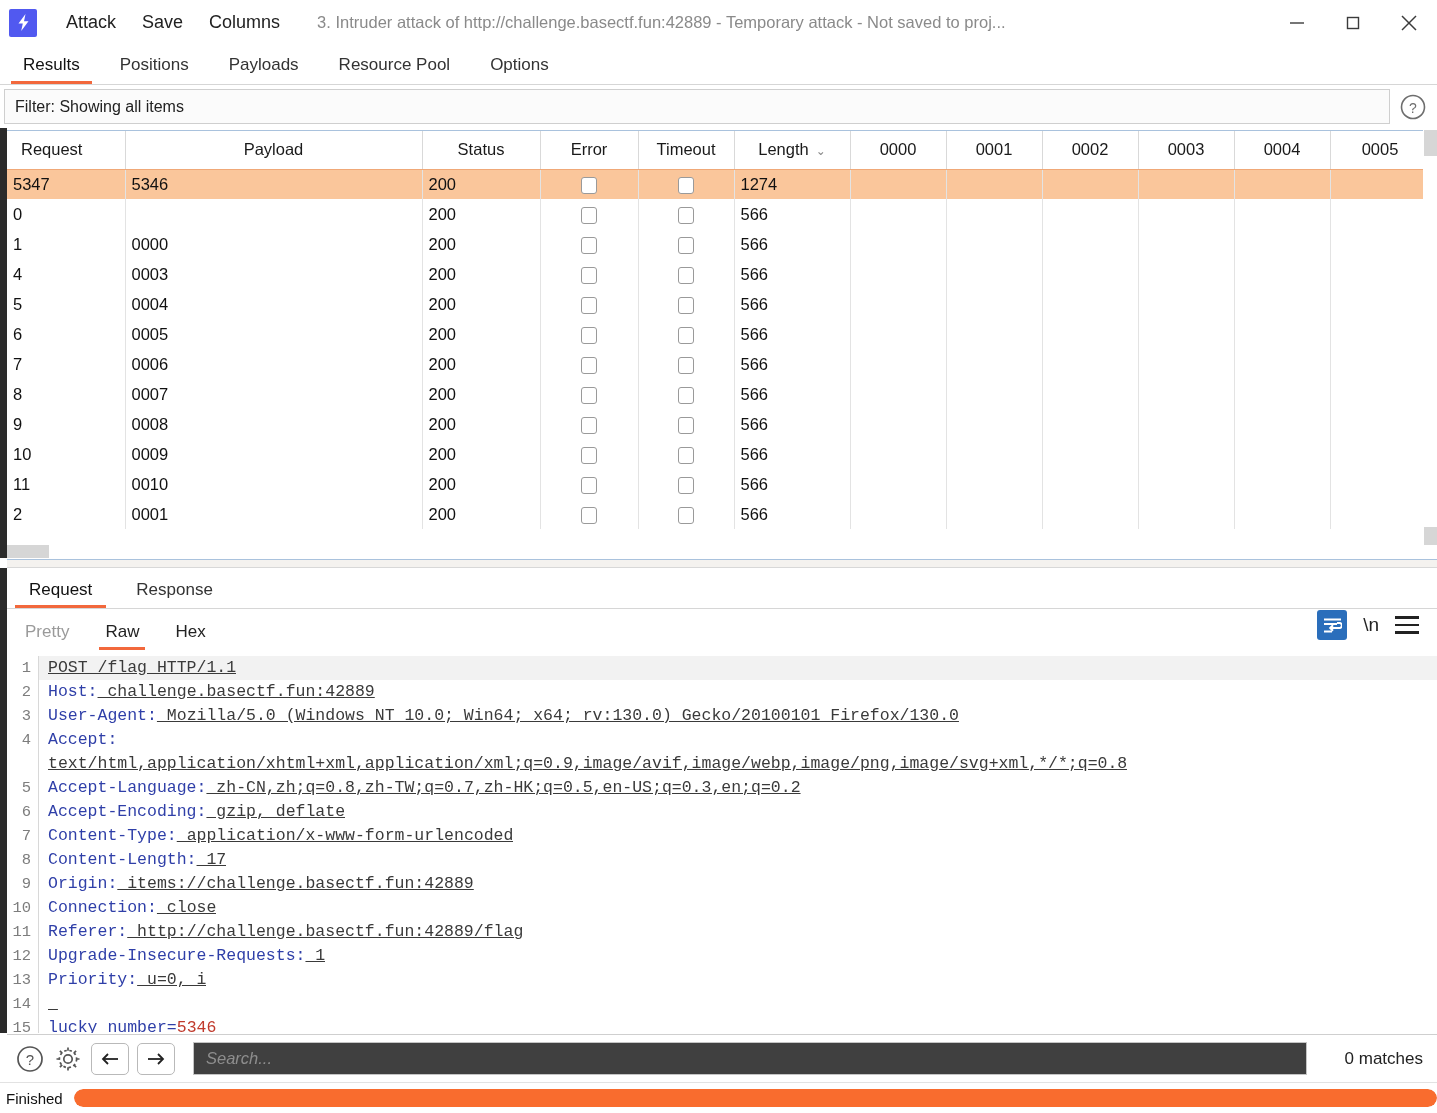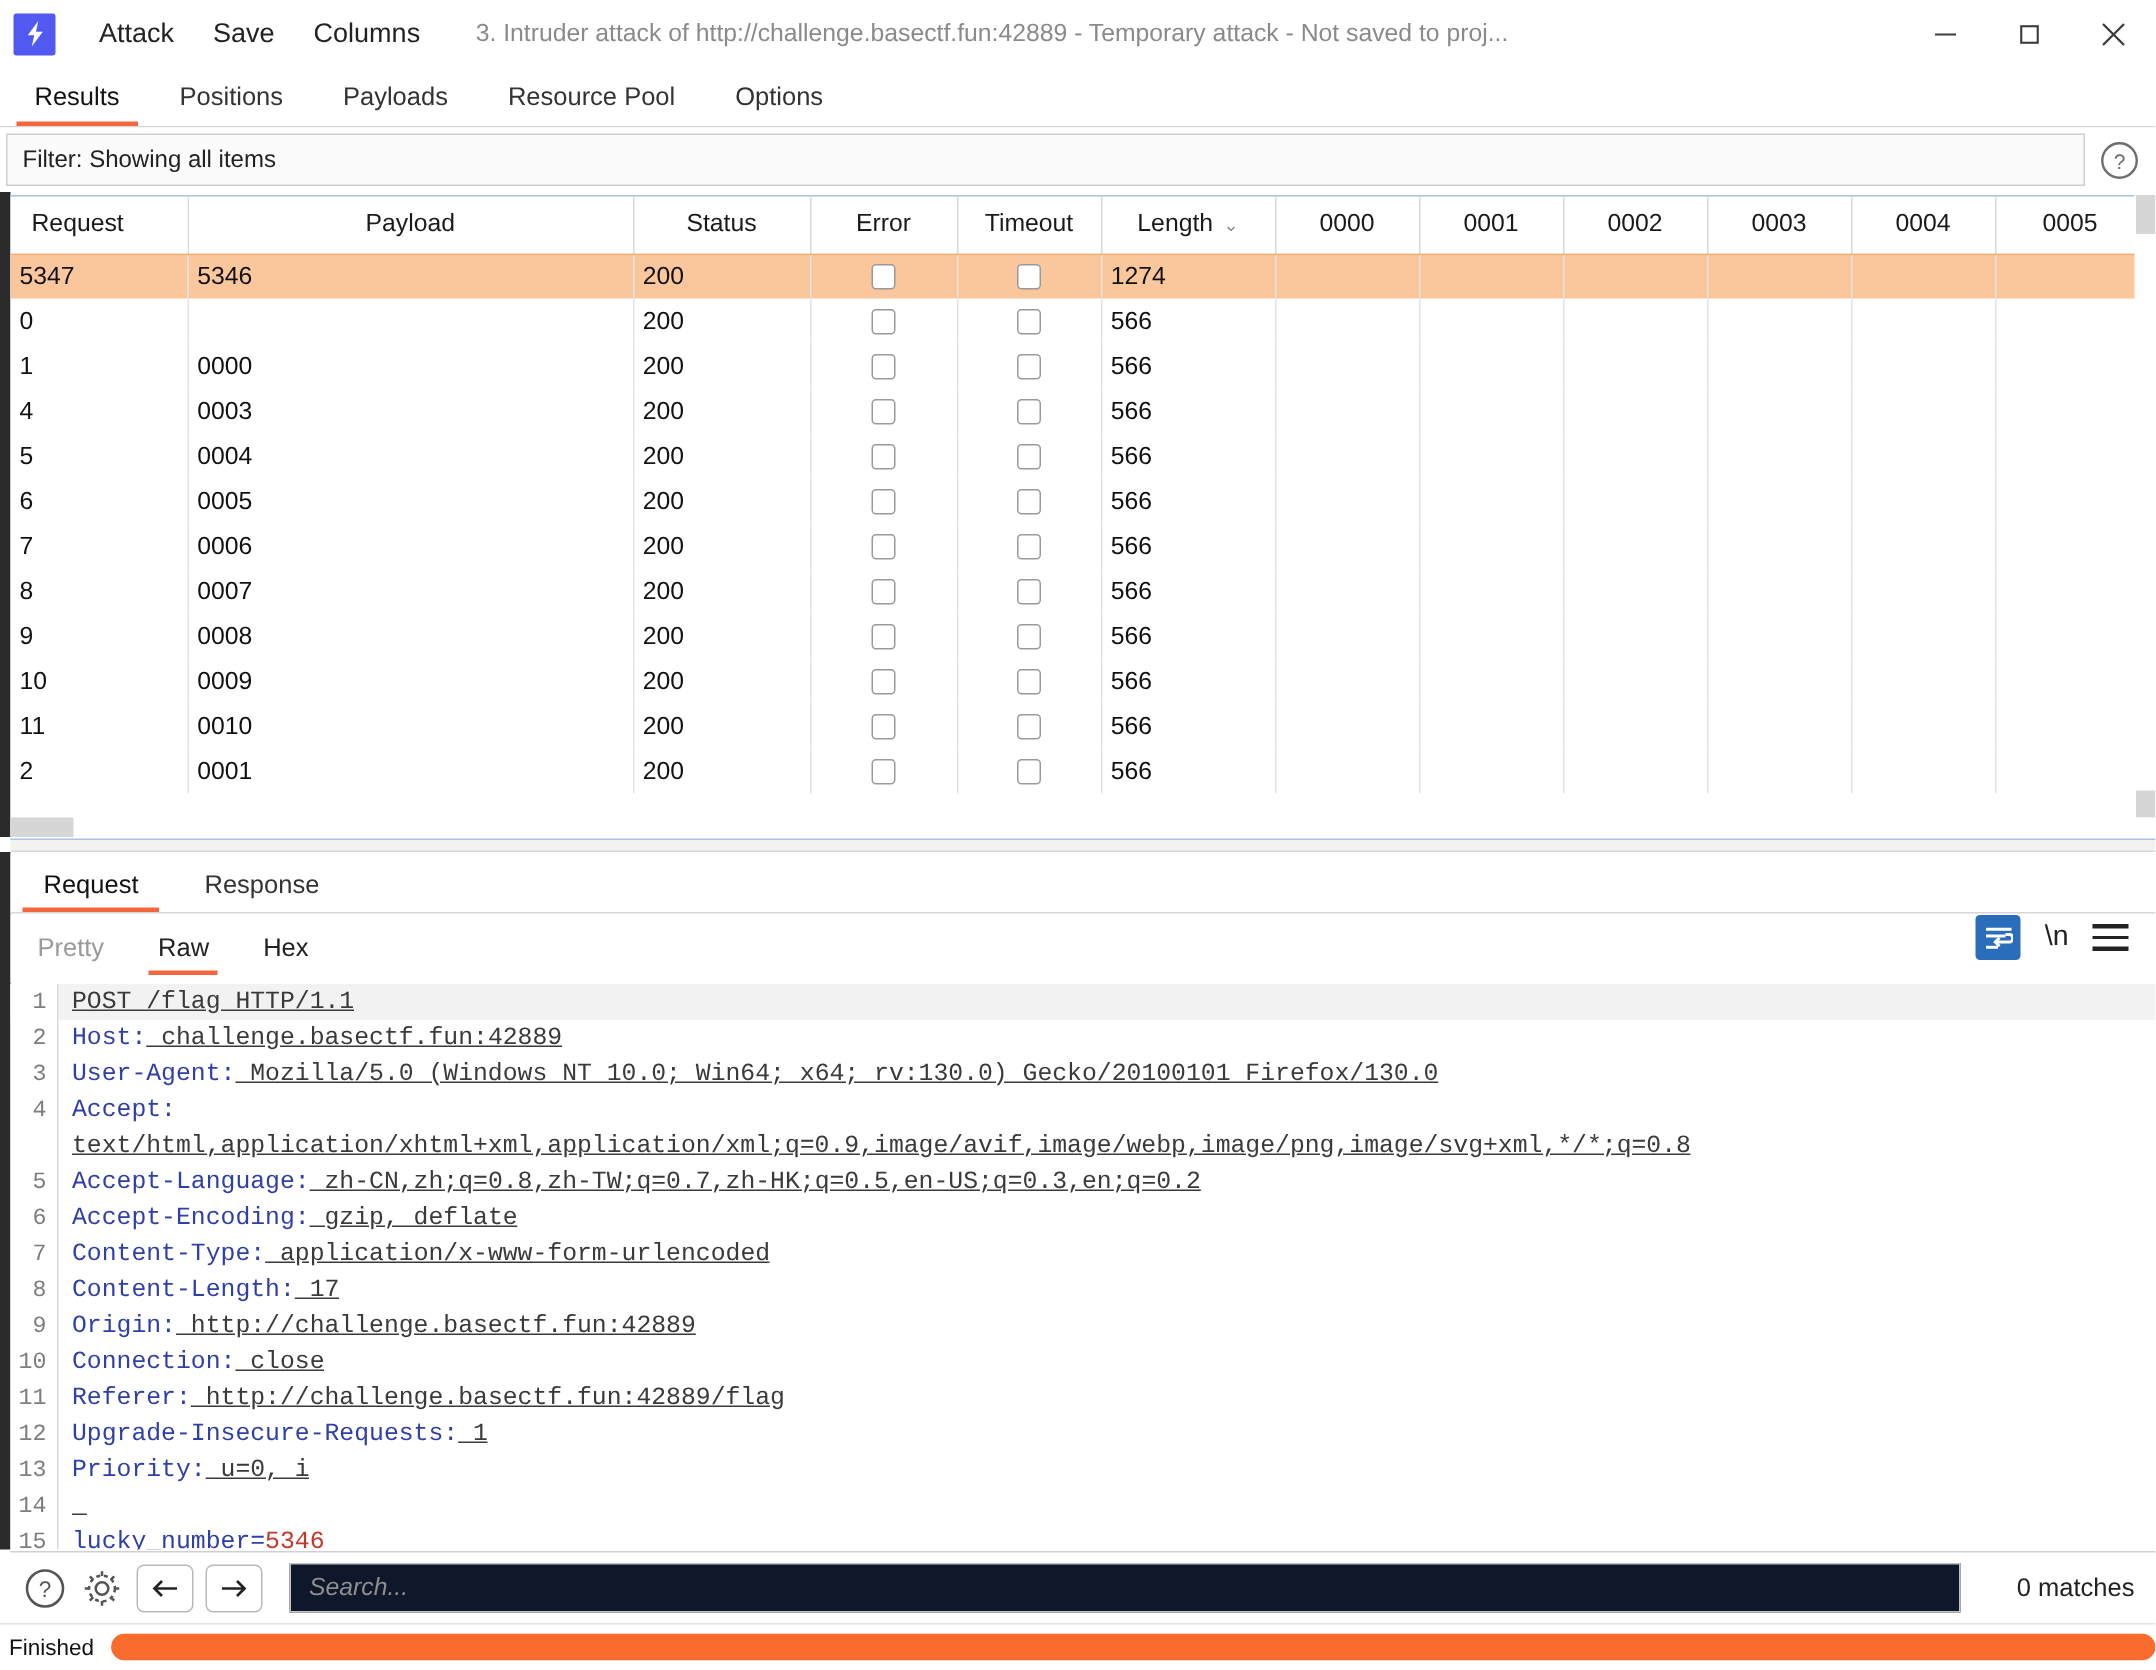--- a/index.html
+++ b/index.html
@@ -338,21 +338,21 @@
     border-radius: 5px;
     background: #fff;
     display: flex; align-items: center; justify-content: center;
     margin-left: 8px;
   }
   .searchinput {
     flex: 1;
     height: 33px;
     margin: 0 10px 0 18px;
     border: 1px solid #c4c4c4;
-    background: #0f172a;
+    background: #404040;
     padding-left: 12px;
     font-size: 16.5px;
     font-style: italic;
     color: #8e8e8e;
     font-family: "Liberation Sans", sans-serif;
     display: flex; align-items: center;
   }
   .matches {
     font-size: 17px;
     color: #222;
@@ -694,21 +694,21 @@
 <div class="codearea" id="code-area">
     <div class="codeline first"><span class="ln">1</span><span class="code hv">POST /flag HTTP/1.1</span></div>
     <div class="codeline"><span class="ln">2</span><span class="code"><span class="hk">Host:</span><span class="hv"> challenge.basectf.fun:42889</span></span></div>
     <div class="codeline"><span class="ln">3</span><span class="code"><span class="hk">User-Agent:</span><span class="hv"> Mozilla/5.0 (Windows NT 10.0; Win64; x64; rv:130.0) Gecko/20100101 Firefox/130.0</span></span></div>
     <div class="codeline"><span class="ln">4</span><span class="code"><span class="hk">Accept:</span><span class="hv"></span></span></div>
     <div class="codeline"><span class="ln blank">&nbsp;</span><span class="code hv">text/html,application/xhtml+xml,application/xml;q=0.9,image/avif,image/webp,image/png,image/svg+xml,*/*;q=0.8</span></div>
     <div class="codeline"><span class="ln">5</span><span class="code"><span class="hk">Accept-Language:</span><span class="hv"> zh-CN,zh;q=0.8,zh-TW;q=0.7,zh-HK;q=0.5,en-US;q=0.3,en;q=0.2</span></span></div>
     <div class="codeline"><span class="ln">6</span><span class="code"><span class="hk">Accept-Encoding:</span><span class="hv"> gzip, deflate</span></span></div>
     <div class="codeline"><span class="ln">7</span><span class="code"><span class="hk">Content-Type:</span><span class="hv"> application/x-www-form-urlencoded</span></span></div>
     <div class="codeline"><span class="ln">8</span><span class="code"><span class="hk">Content-Length:</span><span class="hv"> 17</span></span></div>
-    <div class="codeline"><span class="ln">9</span><span class="code"><span class="hk">Origin:</span><span class="hv"> http://challenge.basectf.fun:42889</span></span></div>
+    <div class="codeline"><span class="ln">9</span><span class="code"><span class="hk">Origin:</span><span class="hv"> items://challenge.basectf.fun:42889</span></span></div>
     <div class="codeline"><span class="ln">10</span><span class="code"><span class="hk">Connection:</span><span class="hv"> close</span></span></div>
     <div class="codeline"><span class="ln">11</span><span class="code"><span class="hk">Referer:</span><span class="hv"> http://challenge.basectf.fun:42889/flag</span></span></div>
     <div class="codeline"><span class="ln">12</span><span class="code"><span class="hk">Upgrade-Insecure-Requests:</span><span class="hv"> 1</span></span></div>
     <div class="codeline"><span class="ln">13</span><span class="code"><span class="hk">Priority:</span><span class="hv"> u=0, i</span></span></div>
     <div class="codeline"><span class="ln">14</span><span class="code hv">&nbsp;</span></div>
     <div class="codeline"><span class="ln">15</span><span class="code"><span class="hk">lucky_number=</span><span class="hred">5346</span></span></div>
   </div>
 
 <div class="findbar">
   <div class="ficon">

